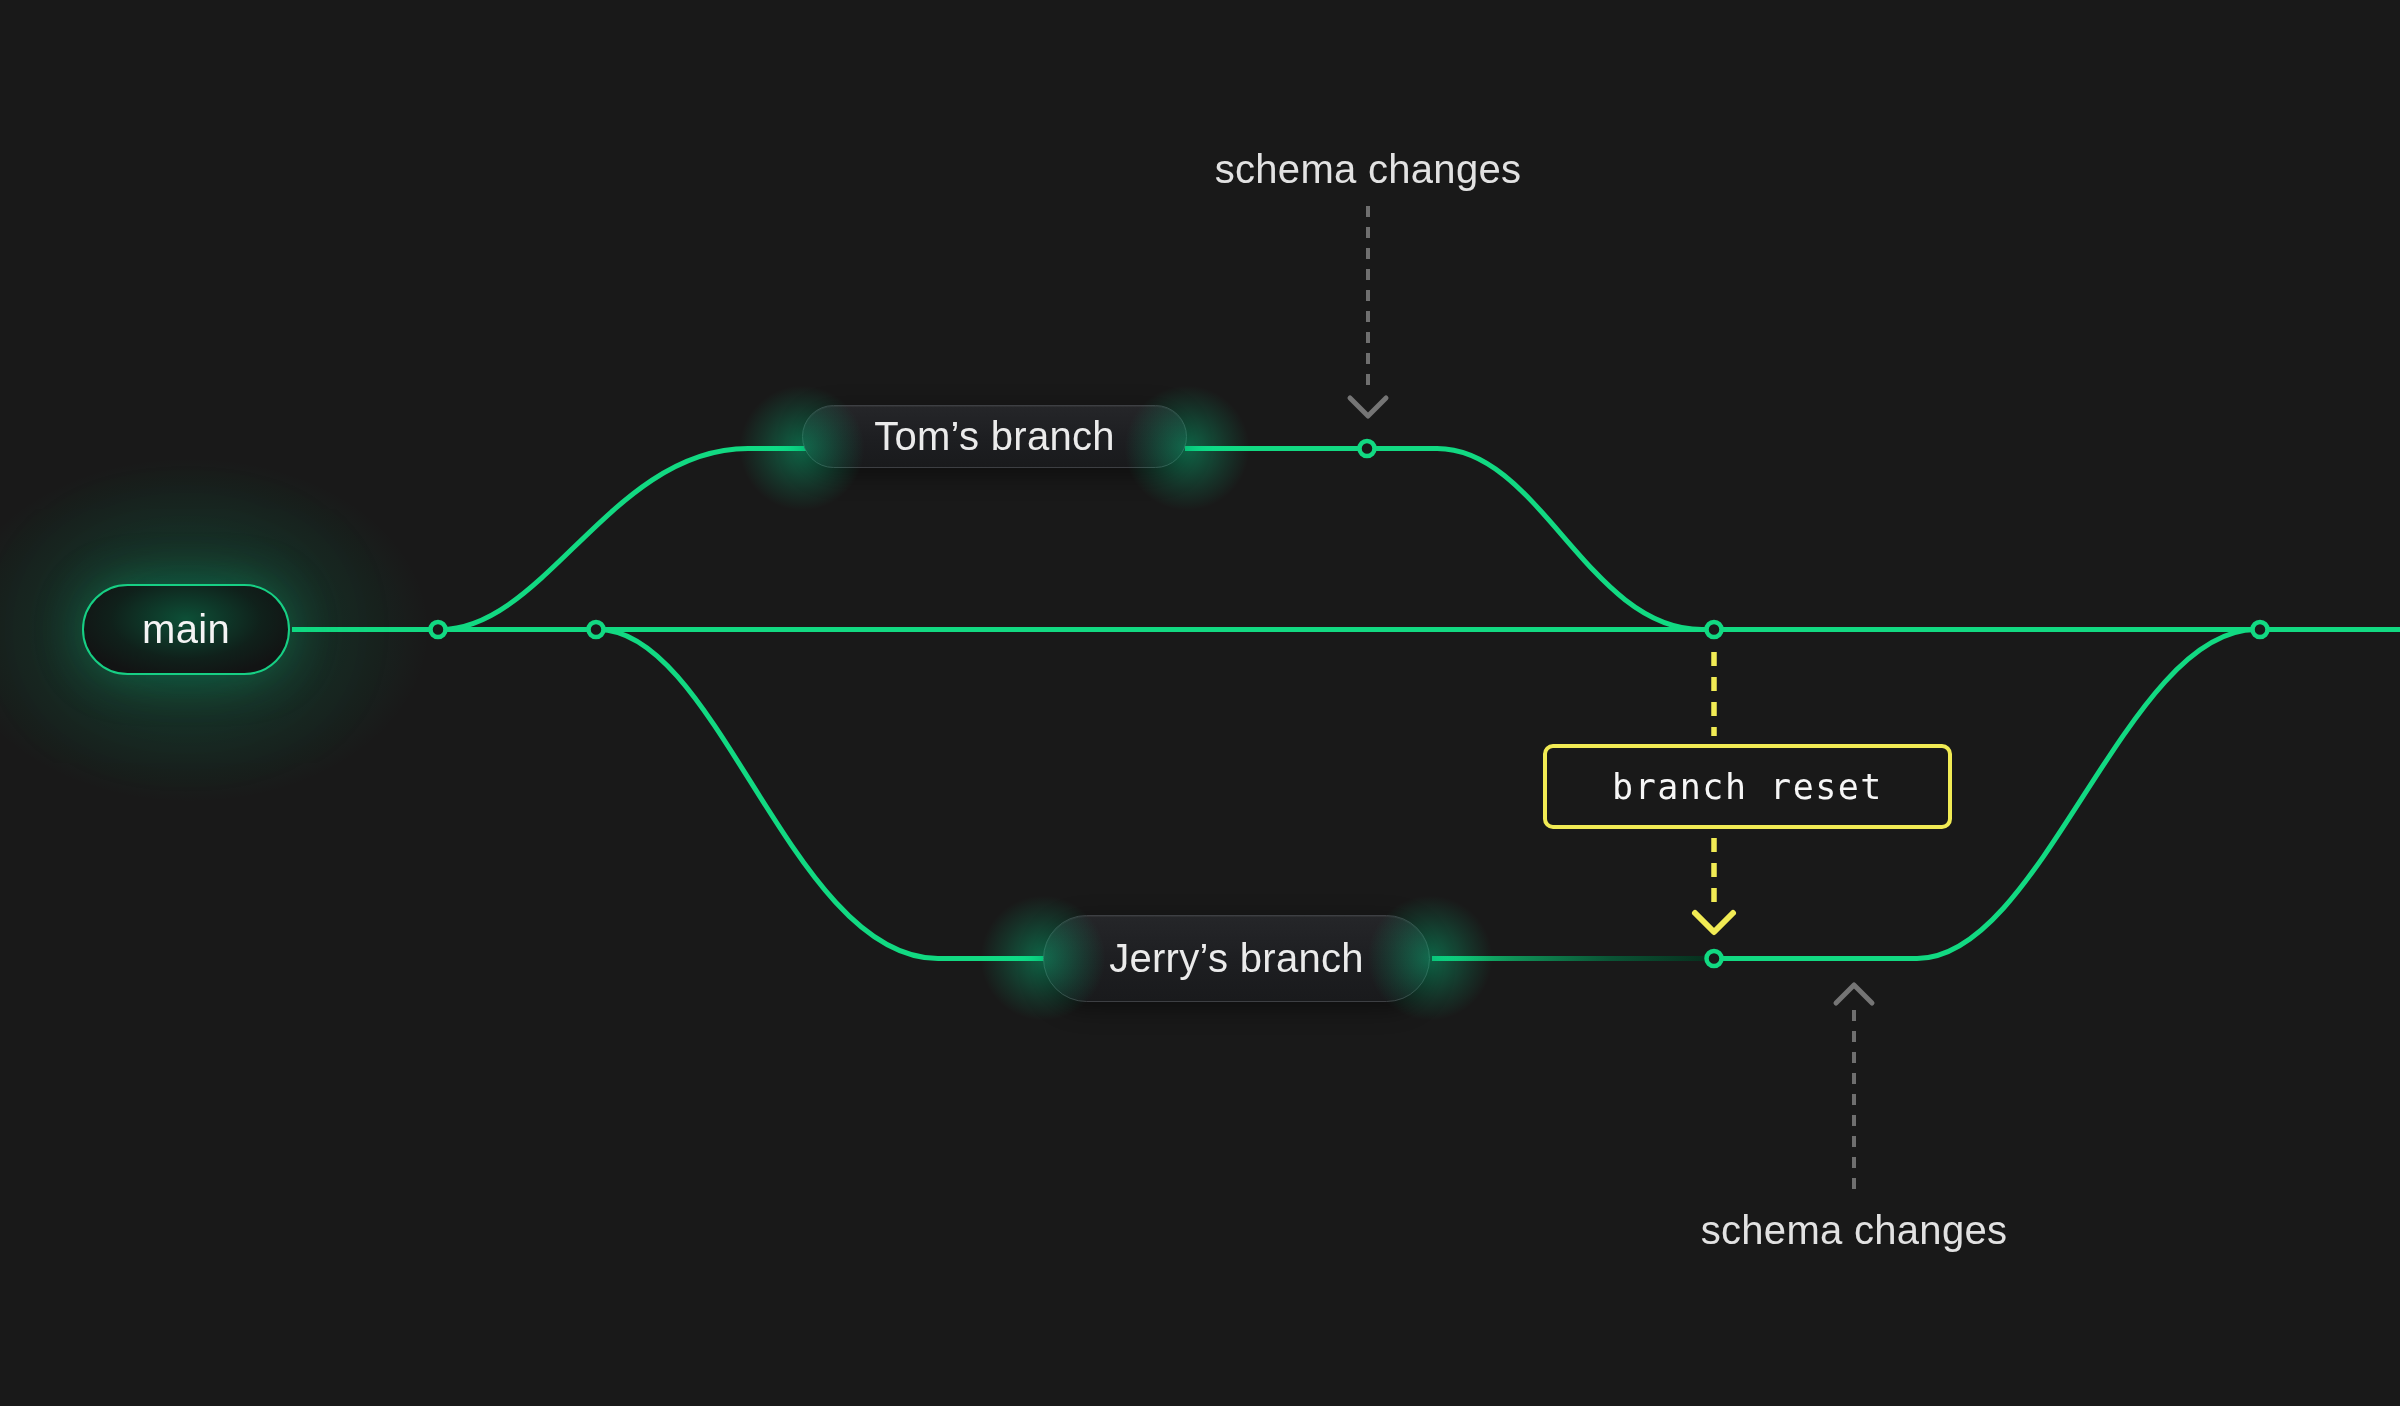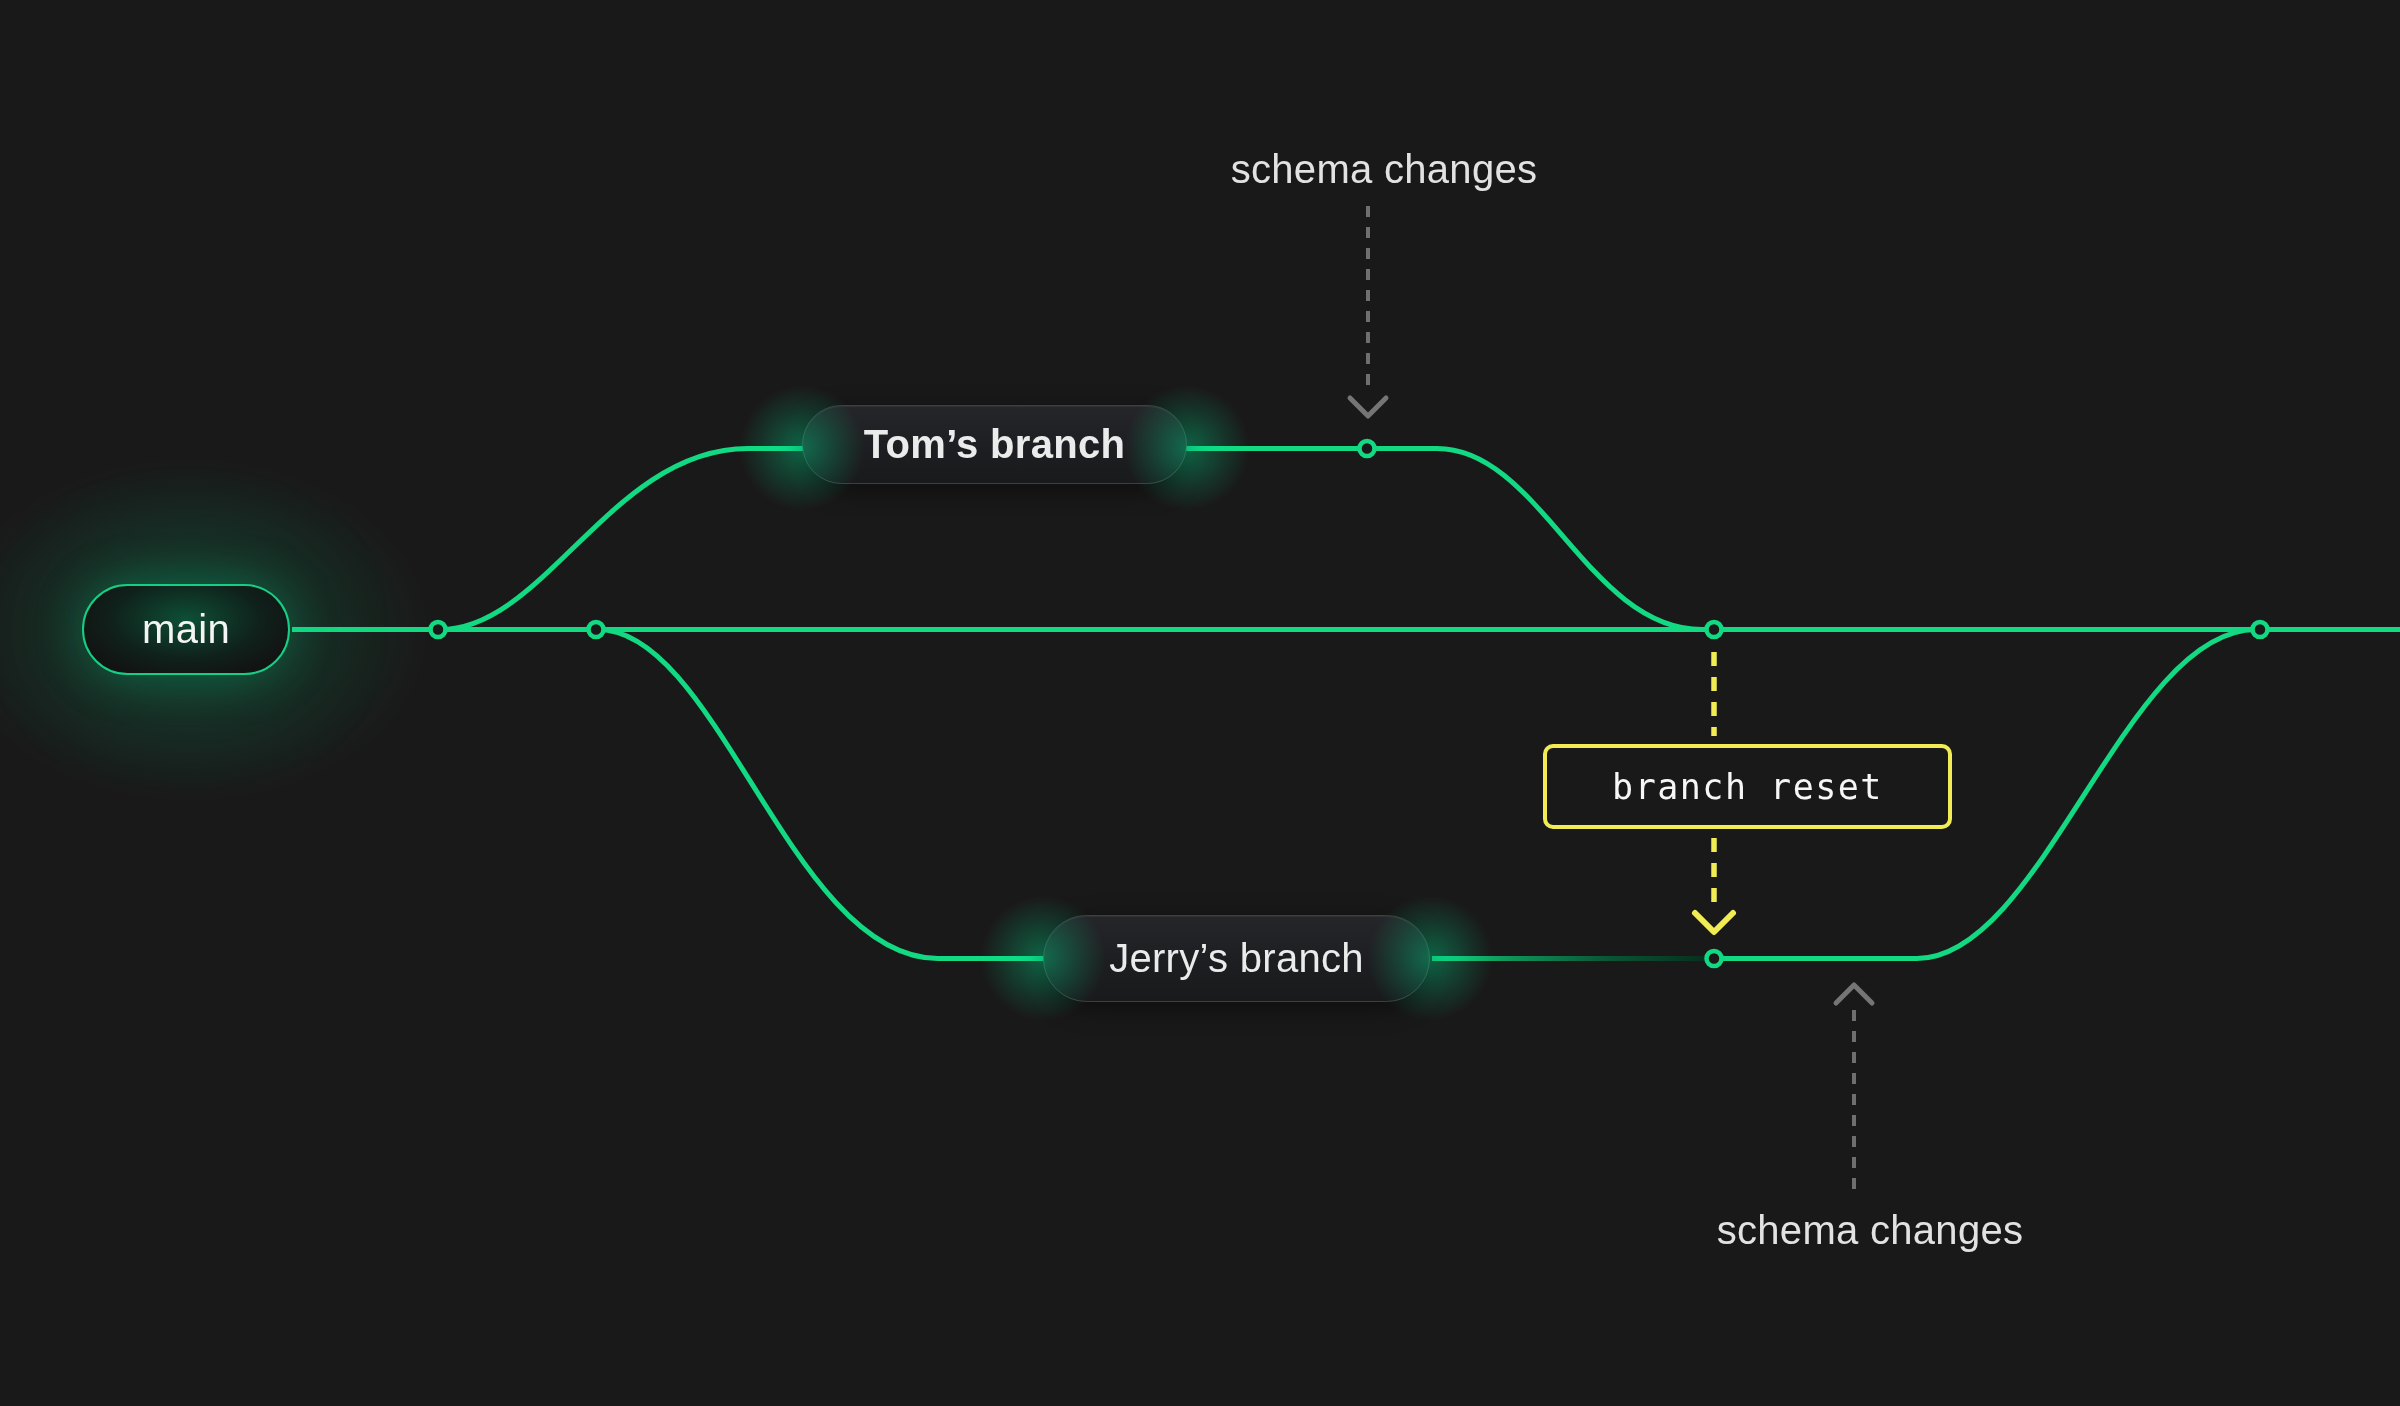--- a/index.html
+++ b/index.html
@@ -62,31 +62,30 @@
     box-shadow: 0 0 50px rgba(0,224,142,0.28), 0 0 130px rgba(0,224,142,0.15);
     color: #f4f4f4;
     text-align: center;
   }
   .pill.branch-pill {
     border: 1.5px solid #3d3f43;
     background: linear-gradient(180deg, #252629 0%, #1d1e21 55%, #191a1c 100%);
     box-shadow: inset 0 1px 0 rgba(255,255,255,0.05), 0 6px 24px rgba(0,0,0,0.45);
     color: #ebebeb;
   }
-  .pill.tom-pill   { left: 802px;  top: 405px; width: 385px; height: 79px; font-weight: bold; }
+  .pill.tom-pill   { left: 802px;  top: 405px; width: 385px; height: 63px; }
   .pill.jerry-pill { left: 1043px; top: 915px; width: 387px; height: 87px; }
   
   .caption {
     position: absolute;
     transform: translate(-50%,-50%);
     color: #e2e2e2;
     font-size: 40px;
     letter-spacing: 0.3px;
     white-space: nowrap;
-    margin-left: 16px;
   }
   .caption.top-caption    { left: 1368px; top: 169px; }
   .caption.bottom-caption { left: 1854px; top: 1230px; }
   
   .reset-box {
     position: absolute;
     left: 1543px; top: 744px;
     width: 409px; height: 85px;
     box-sizing: border-box;
     border: 4px solid #f1eb54;

